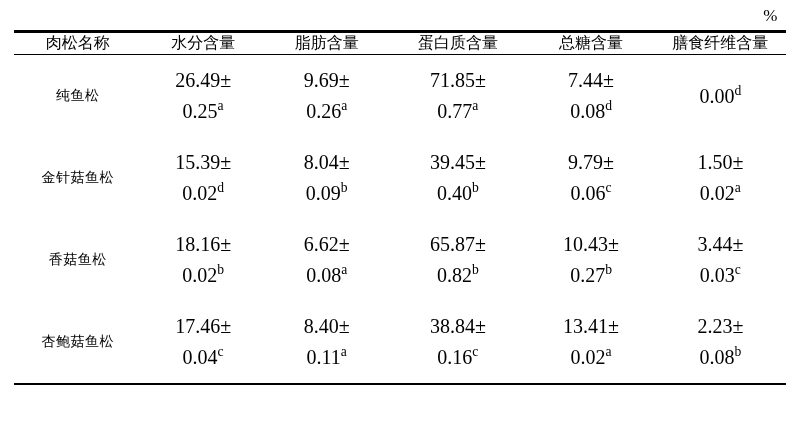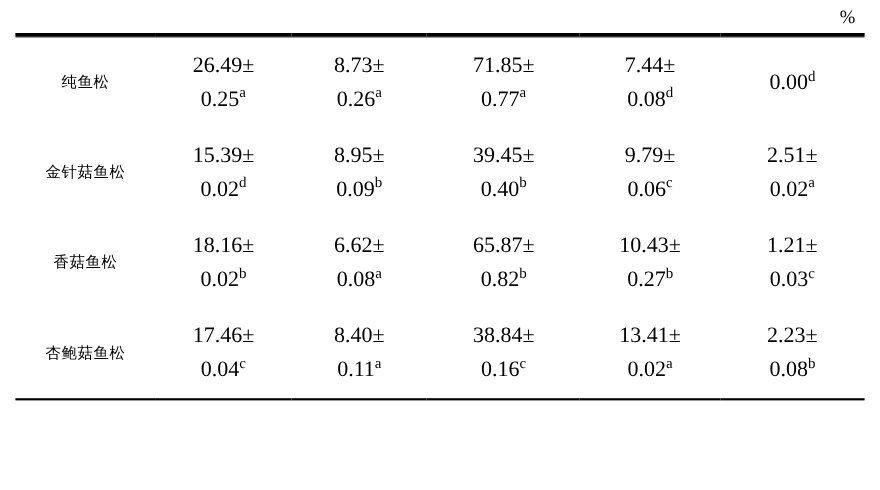--- a/index.html
+++ b/index.html
@@ -102,31 +102,39 @@
         <col class="c2">
         <col class="c3">
         <col class="c4">
         <col class="c5">
     </colgroup>
     <tbody id="table-body">
 
     <tr class="rule-top">
           <td colspan="6"></td>
         </tr>
+        <tr>
+          <th>肉松名称</th>
+          <th>水分含量</th>
+          <th>脂肪含量</th>
+          <th>蛋白质含量</th>
+          <th>总糖含量</th>
+          <th>膳食纤维含量</th>
+        </tr>
         <tr class="rule-mid">
           <td colspan="6"></td>
         </tr>
         <tr>
           <td class="rowname">纯鱼松</td>
           <td class="cell">
             <span class="val-line">26.49±</span>
             <span class="val-line">0.25<sup>a</sup></span>
           </td>
           <td class="cell">
-            <span class="val-line">8.73±</span>
+            <span class="val-line">9.69±</span>
             <span class="val-line">0.26<sup>a</sup></span>
           </td>
           <td class="cell">
             <span class="val-line">71.85±</span>
             <span class="val-line">0.77<sup>a</sup></span>
           </td>
           <td class="cell">
             <span class="val-line">7.44±</span>
             <span class="val-line">0.08<sup>d</sup></span>
           </td>
@@ -134,33 +142,33 @@
             <span class="val-line">0.00<sup>d</sup></span>
           </td>
         </tr>
         <tr>
           <td class="rowname">金针菇鱼松</td>
           <td class="cell">
             <span class="val-line">15.39±</span>
             <span class="val-line">0.02<sup>d</sup></span>
           </td>
           <td class="cell">
-            <span class="val-line">8.95±</span>
+            <span class="val-line">8.04±</span>
             <span class="val-line">0.09<sup>b</sup></span>
           </td>
           <td class="cell">
             <span class="val-line">39.45±</span>
             <span class="val-line">0.40<sup>b</sup></span>
           </td>
           <td class="cell">
             <span class="val-line">9.79±</span>
             <span class="val-line">0.06<sup>c</sup></span>
           </td>
           <td class="cell">
-            <span class="val-line">2.51±</span>
+            <span class="val-line">1.50±</span>
             <span class="val-line">0.02<sup>a</sup></span>
           </td>
         </tr>
         <tr>
           <td class="rowname">香菇鱼松</td>
           <td class="cell">
             <span class="val-line">18.16±</span>
             <span class="val-line">0.02<sup>b</sup></span>
           </td>
           <td class="cell">
@@ -169,21 +177,21 @@
           </td>
           <td class="cell">
             <span class="val-line">65.87±</span>
             <span class="val-line">0.82<sup>b</sup></span>
           </td>
           <td class="cell">
             <span class="val-line">10.43±</span>
             <span class="val-line">0.27<sup>b</sup></span>
           </td>
           <td class="cell">
-            <span class="val-line">1.21±</span>
+            <span class="val-line">3.44±</span>
             <span class="val-line">0.03<sup>c</sup></span>
           </td>
         </tr>
         <tr>
           <td class="rowname">杏鲍菇鱼松</td>
           <td class="cell">
             <span class="val-line">17.46±</span>
             <span class="val-line">0.04<sup>c</sup></span>
           </td>
           <td class="cell">

